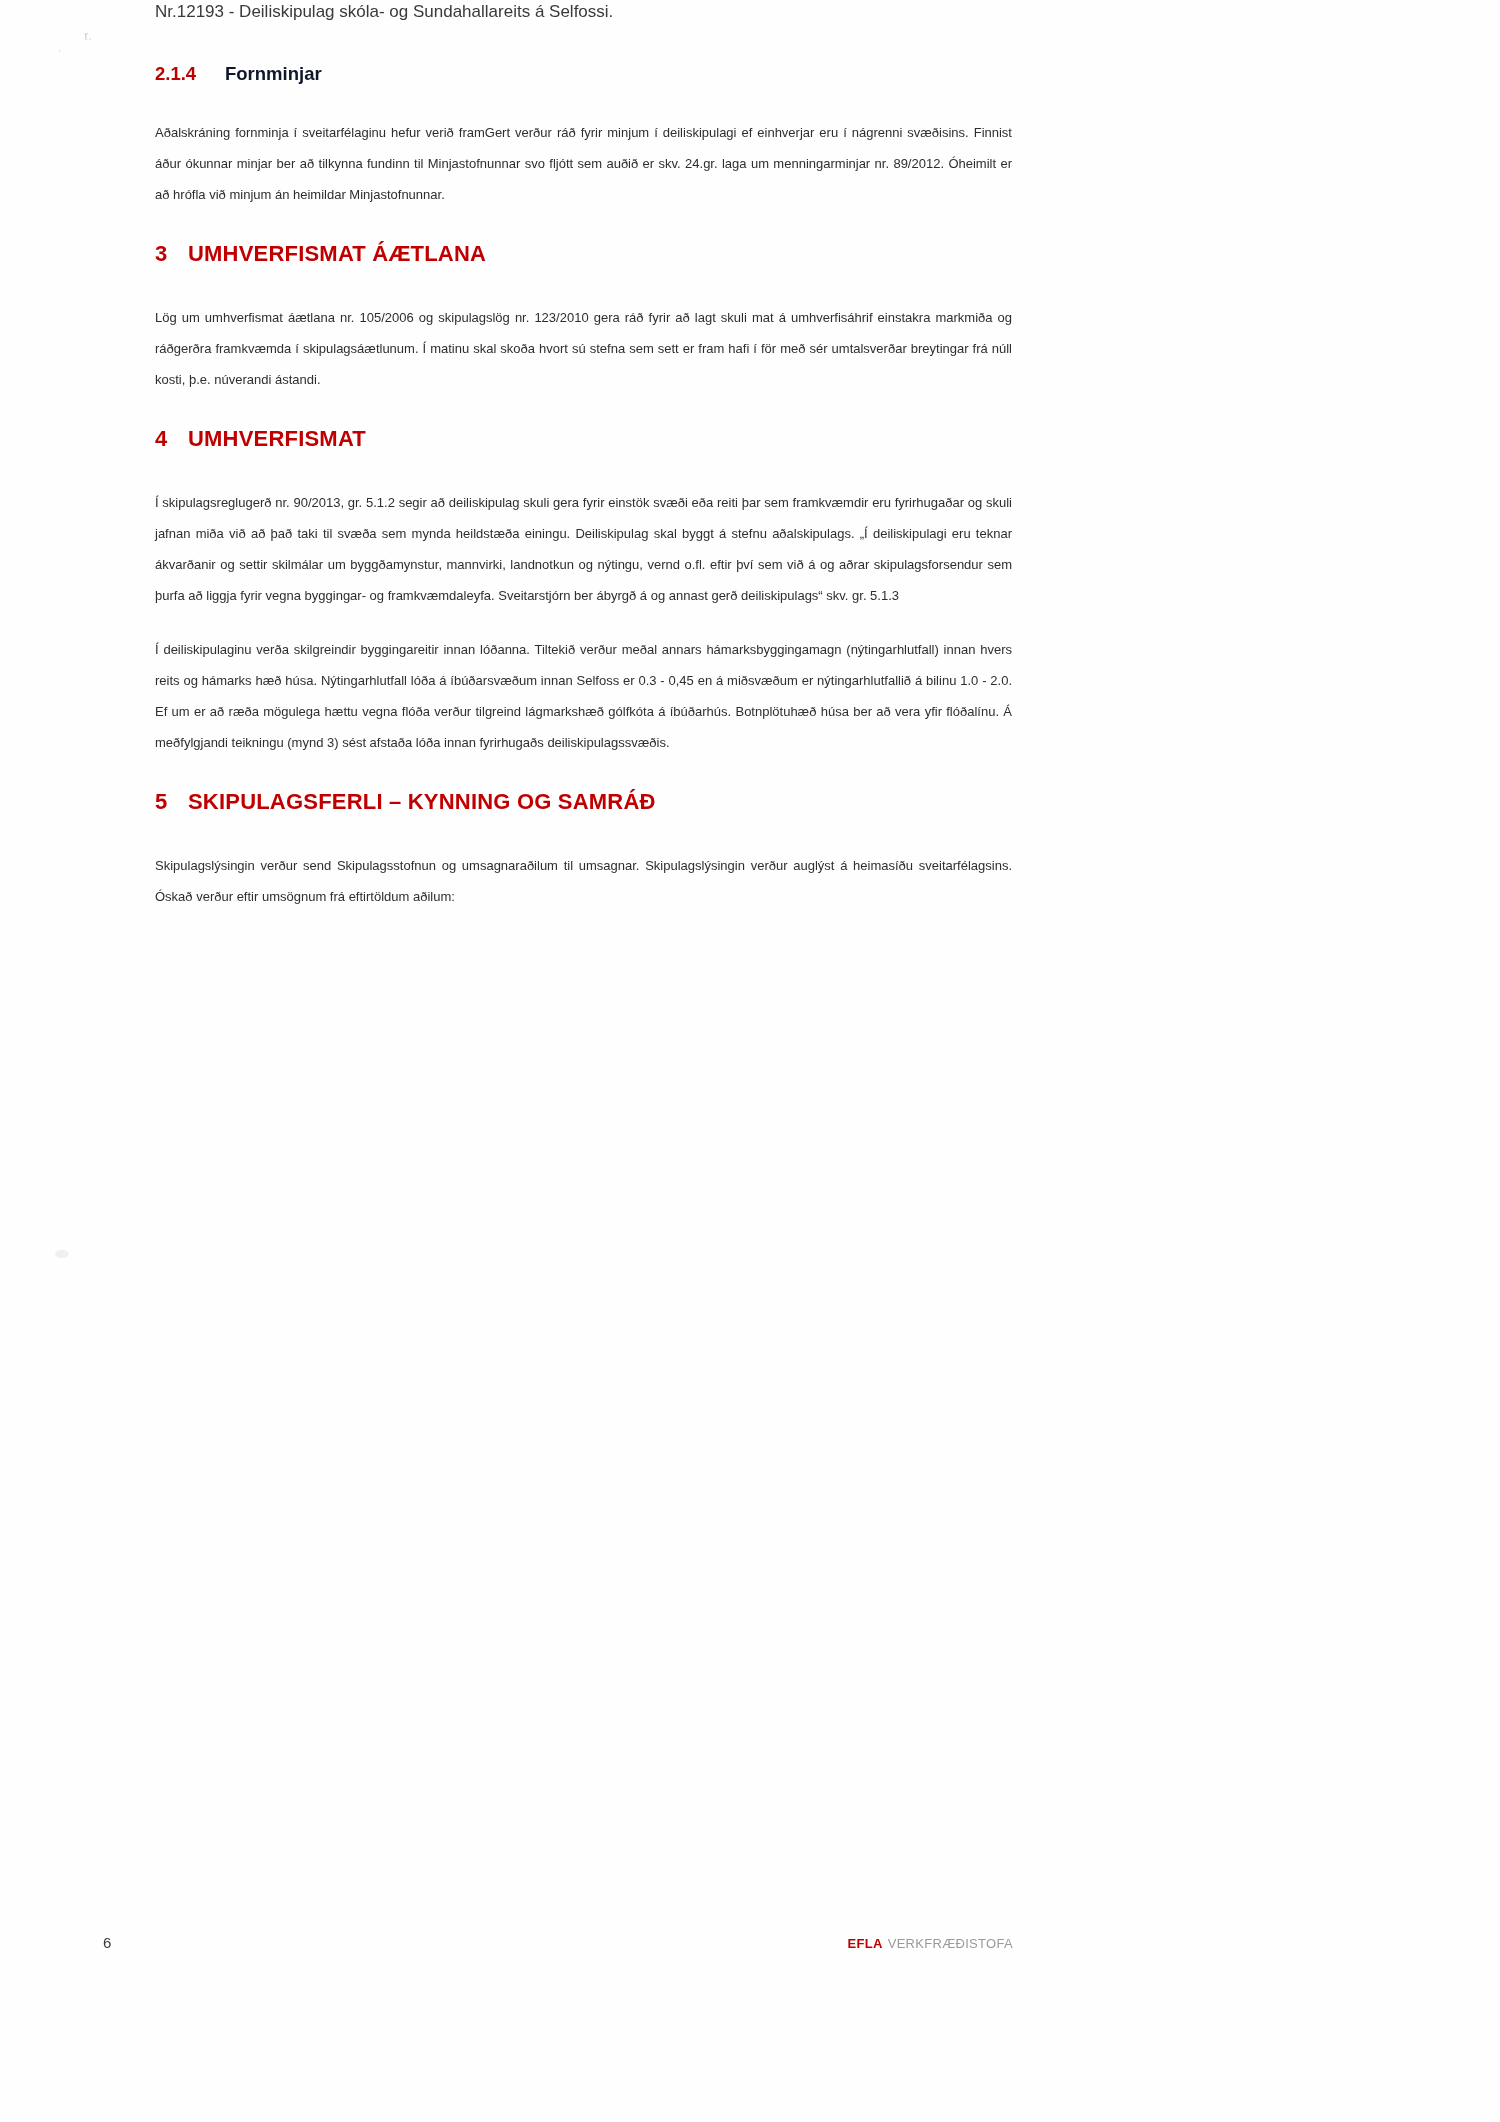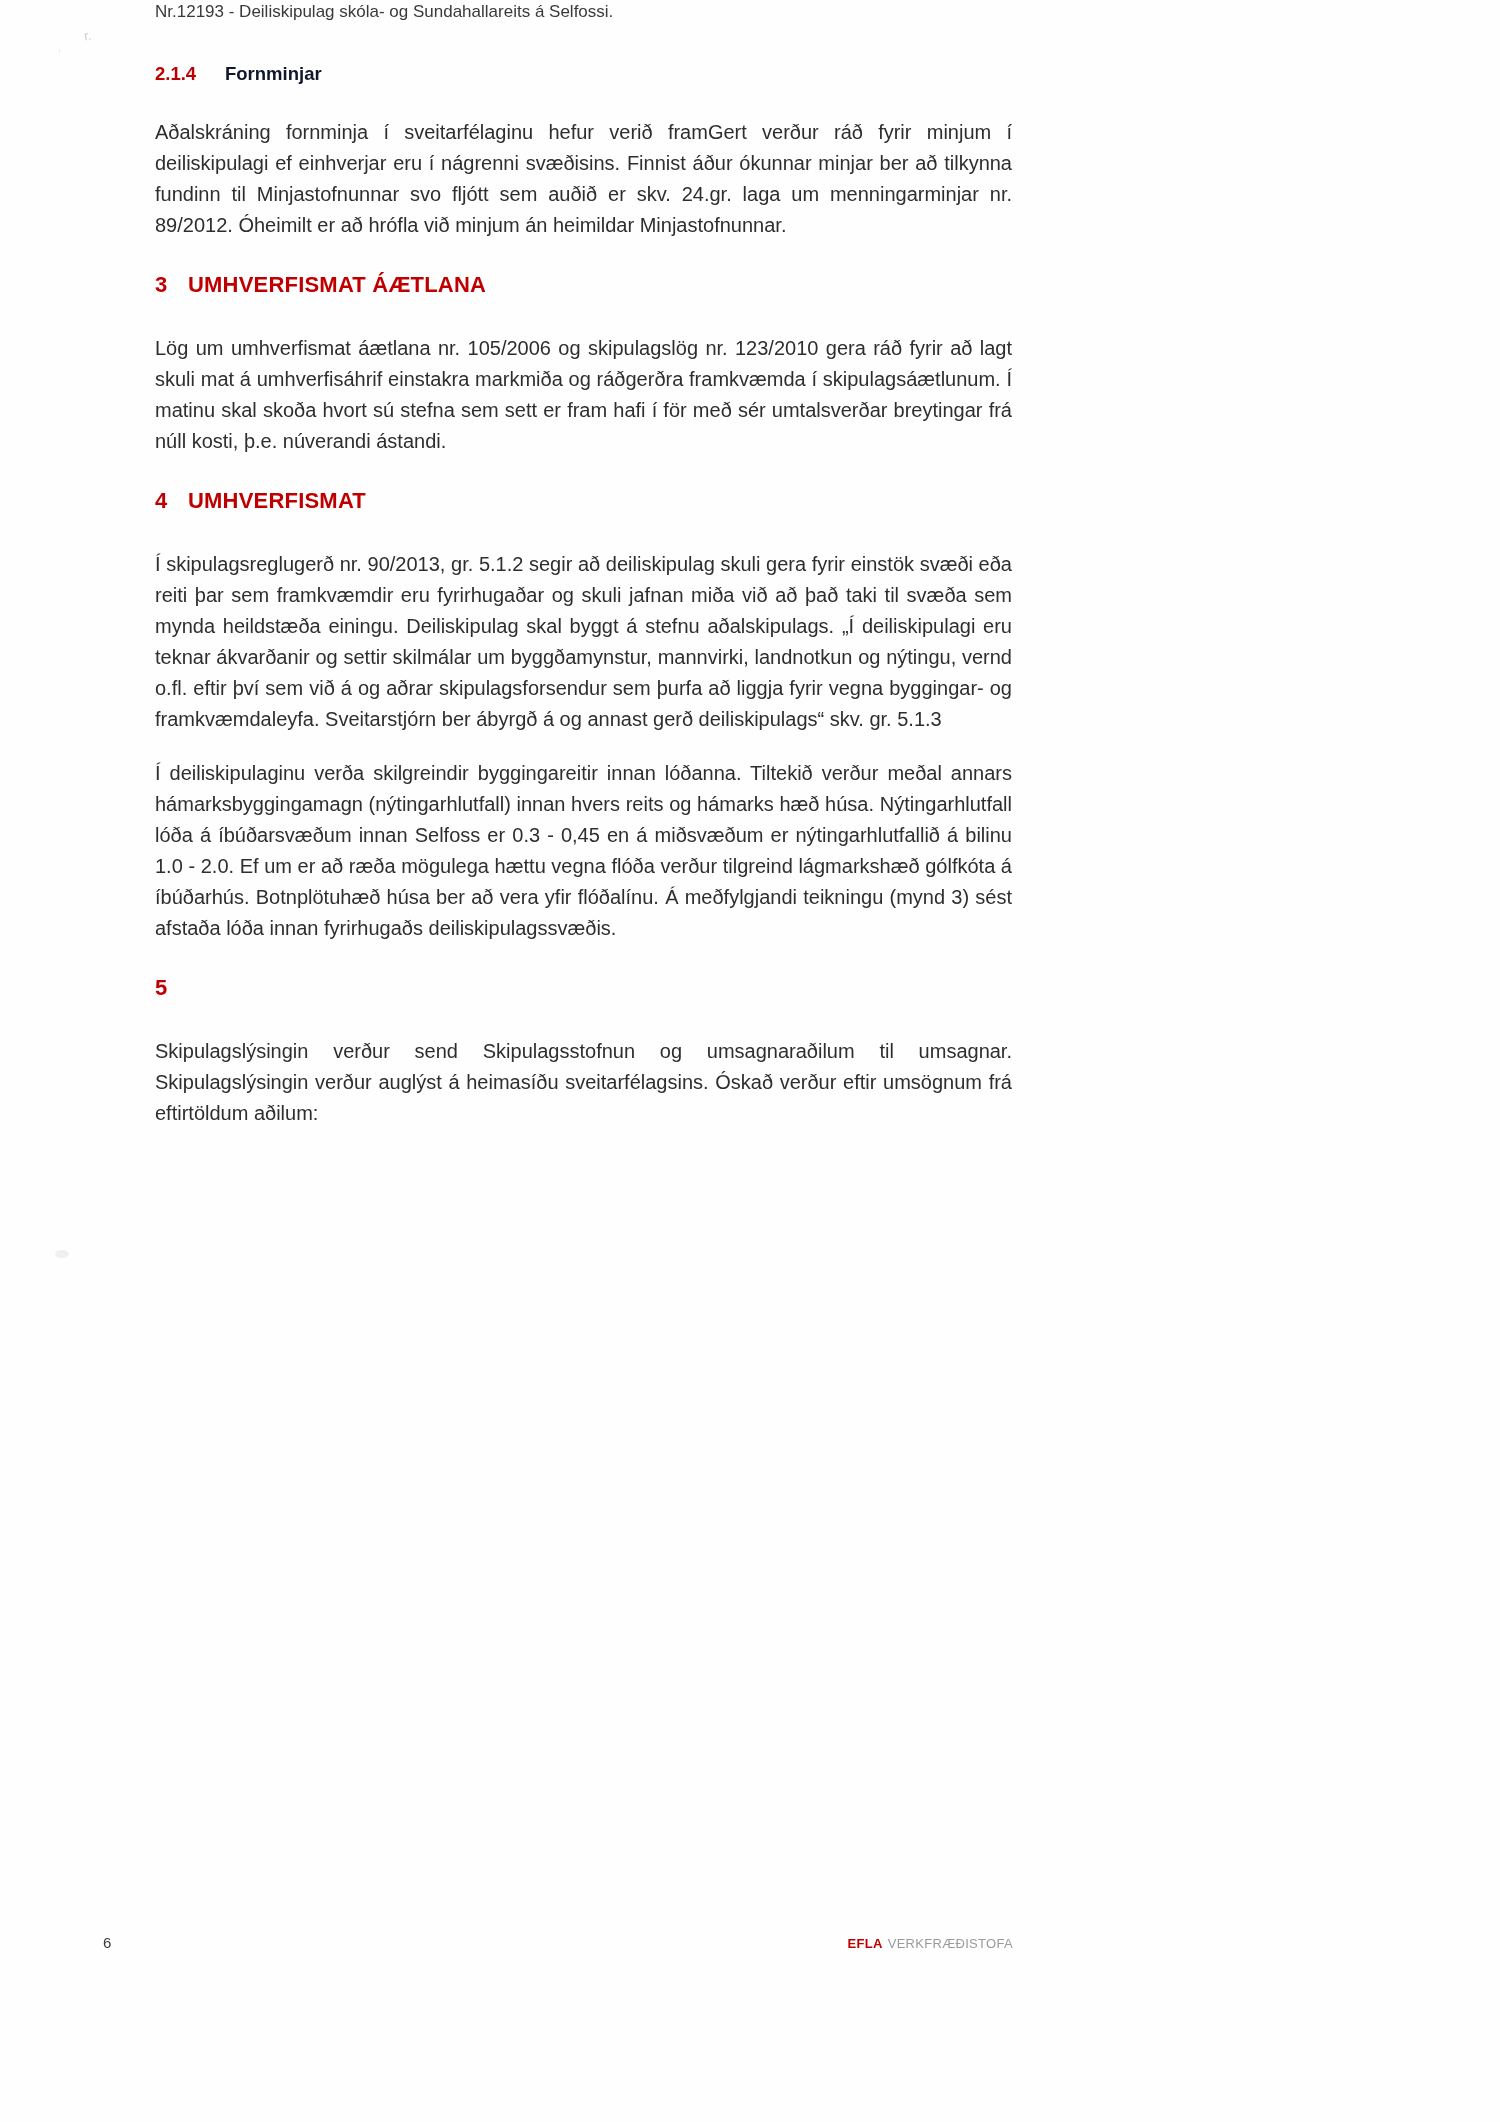--- a/index.html
+++ b/index.html
@@ -30,21 +30,21 @@
   }
 
   .subsection-heading{
     font-size:18.5px;font-weight:bold;margin:0 0 32px 0;
     display:flex;align-items:flex-start;
   }
   .subsection-heading .num{color:var(--red);min-width:70px;}
   .subsection-heading .ttl{color:#0f172a;}
 
   .par{
-    font-size:20px;line-height:31px;text-align:justify;
+    font-size:13px;line-height:31px;text-align:justify;
     color:var(--body);margin-bottom:23px;
   }
 
   .sec-heading{
     display:flex;align-items:baseline;
     color:var(--red);font-weight:bold;font-size:22px;line-height:28px;
     margin:30px 0 34px 0;letter-spacing:.2px;
   }
   .sec-heading .num{min-width:33px;}
 
@@ -85,20 +85,21 @@
 
     <div class="sec-heading">
       <span class="num">4</span>
       <span class="ttl">UMHVERFISMAT</span>
     </div>
     <p class="par">Í skipulagsreglugerð nr. 90/2013, gr. 5.1.2 segir að deiliskipulag skuli gera fyrir einstök svæði eða reiti þar sem framkvæmdir eru fyrirhugaðar og skuli jafnan miða við að það taki til svæða sem mynda heildstæða einingu. Deiliskipulag skal byggt á stefnu aðalskipulags. „Í deiliskipulagi eru teknar ákvarðanir og settir skilmálar um byggðamynstur, mannvirki, landnotkun og nýtingu, vernd o.fl. eftir því sem við á og aðrar skipulagsforsendur sem þurfa að liggja fyrir vegna byggingar- og framkvæmdaleyfa. Sveitarstjórn ber ábyrgð á og annast gerð deiliskipulags“ skv. gr. 5.1.3</p>
     <p class="par">Í deiliskipulaginu verða skilgreindir byggingareitir innan lóðanna.  Tiltekið verður meðal annars hámarksbyggingamagn (nýtingarhlutfall) innan hvers reits og hámarks hæð húsa. Nýtingarhlutfall lóða á íbúðarsvæðum innan Selfoss er 0.3 - 0,45 en á miðsvæðum er nýtingarhlutfallið á bilinu 1.0 -  2.0.  Ef um er að ræða mögulega hættu vegna flóða verður tilgreind lágmarkshæð gólfkóta á íbúðarhús. Botnplötuhæð húsa ber að vera yfir flóðalínu.  Á meðfylgjandi teikningu (mynd 3) sést afstaða lóða innan fyrirhugaðs deiliskipulagssvæðis.</p>
 
     <div class="sec-heading">
       <span class="num">5</span>
+      <span class="ttl">SKIPULAGSFERLI – KYNNING OG SAMRÁÐ</span>
     </div>
     <p class="par">Skipulagslýsingin verður send Skipulagsstofnun og umsagnaraðilum til umsagnar. Skipulagslýsingin verður auglýst á heimasíðu sveitarfélagsins. Óskað verður eftir umsögnum frá eftirtöldum aðilum:</p>
 
   </div>
 
   <div class="footer">
     <span class="page-num">6</span>
     <span class="brand">
       <span class="brand-name">EFLA</span><span class="brand-suffix">VERKFRÆÐISTOFA</span>
     </span>

